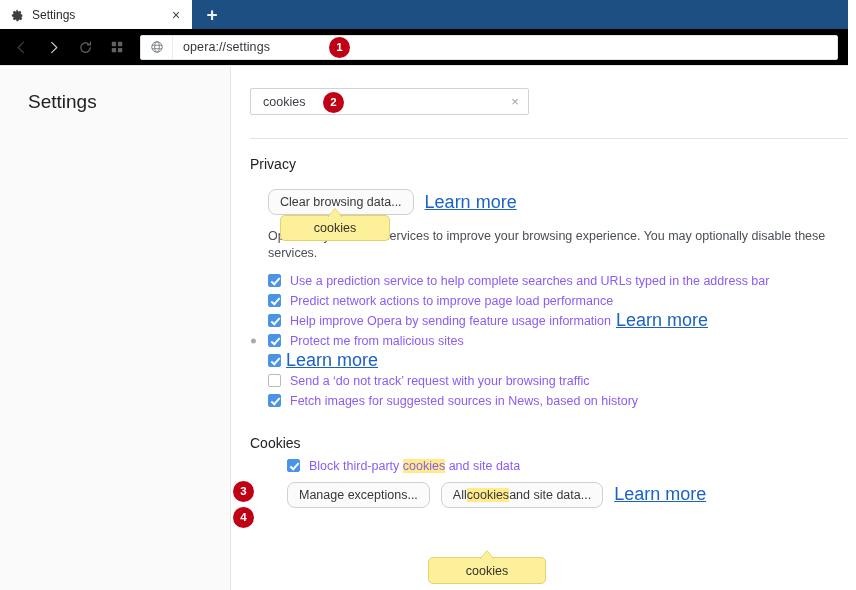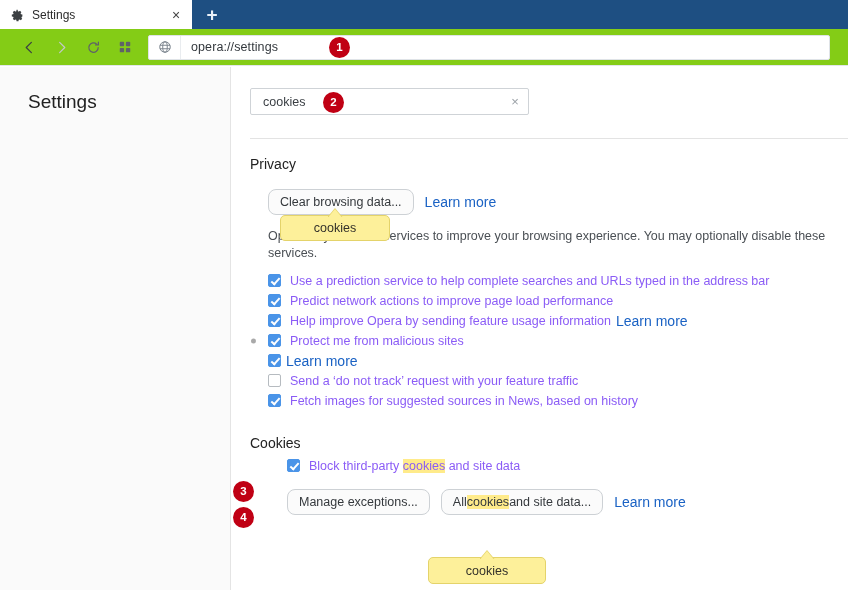--- a/index.html
+++ b/index.html
@@ -49,25 +49,25 @@
     width: 40px;
     display: flex; align-items: center; justify-content: center;
     color: #eaf1f8;
     font-size: 19px;
     font-weight: 600;
     line-height: 1;
   }
 
   .toolbar {
     height: 37px;
-    background: #84cc16;
+    background: #000000;
     border-bottom: 1px solid #e2e6ea;
     display: flex;
     align-items: center;
-    padding: 0 14px;
+    padding: 0 6px;
     gap: 2px;
   }
   .tb-btn {
     width: 30px; height: 28px;
     display: flex; align-items: center; justify-content: center;
     color: #5f6368;
   }
   .tb-btn.disabled { color: #c3c7cb; }
   .tb-btn.dark { color: #3c4043; }
 
@@ -170,22 +170,23 @@
     border-radius: 8px;
     background: #fbfbfb;
     font-size: 12.5px;
     color: #35393d;
     padding: 0 11px;
     display: inline-flex;
     align-items: center;
     white-space: nowrap;
   }
   .link {
-    font-size: 14px;
+    font-size: 18px;
     color: #1a62c4;
+    text-decoration: underline;
     white-space: nowrap;
   }
 
   .desc {
     margin-top: 13px;
     font-size: 12.5px;
     color: #4a4f54;
     line-height: 1.35;
   }
 
@@ -404,21 +405,21 @@
               <span class="bullet-dot"></span>
               <span class="cb on"></span>
               <span class="opt-label">Protect me from malicious sites</span>
             </div>
             <div class="opt">
               <span class="cb on"></span>
               <a class="link" style="margin-left: 5px;">Learn more</a>
             </div>
             <div class="opt">
               <span class="cb"></span>
-              <span class="opt-label">Send a ‘do not track’ request with your feature traffic</span>
+              <span class="opt-label">Send a ‘do not track’ request with your browsing traffic</span>
             </div>
             <div class="opt">
               <span class="cb on"></span>
               <span class="opt-label">Fetch images for suggested sources in News, based on history</span>
             </div>
           </div>
       </div>
 
       <div class="section-title" style="margin-top:24px;">
         <span class="hl">Cookies</span>
@@ -426,21 +427,21 @@
 
       <div class="indent" style="padding-left:37px;">
 
         <div class="opt" style="margin-top:5px;">
           <span class="cb on"></span>
           <span class="opt-label">
             <span>Block third-party </span><span class="hl">cookies</span><span> and site data</span>
           </span>
         </div>
 
-        <div class="btn-row" style="margin-top:13px; ">
+        <div class="btn-row" style="margin-top:6px; ">
           <button class="btn">Manage exceptions...</button>
           <button class="btn">
             <span>All </span>
               <span class="hl" style="background:#ffeb8a;">cookies</span>
               <span> and site data...</span>
           </button>
           <a class="link">Learn more</a>
         </div>
       </div>
 

